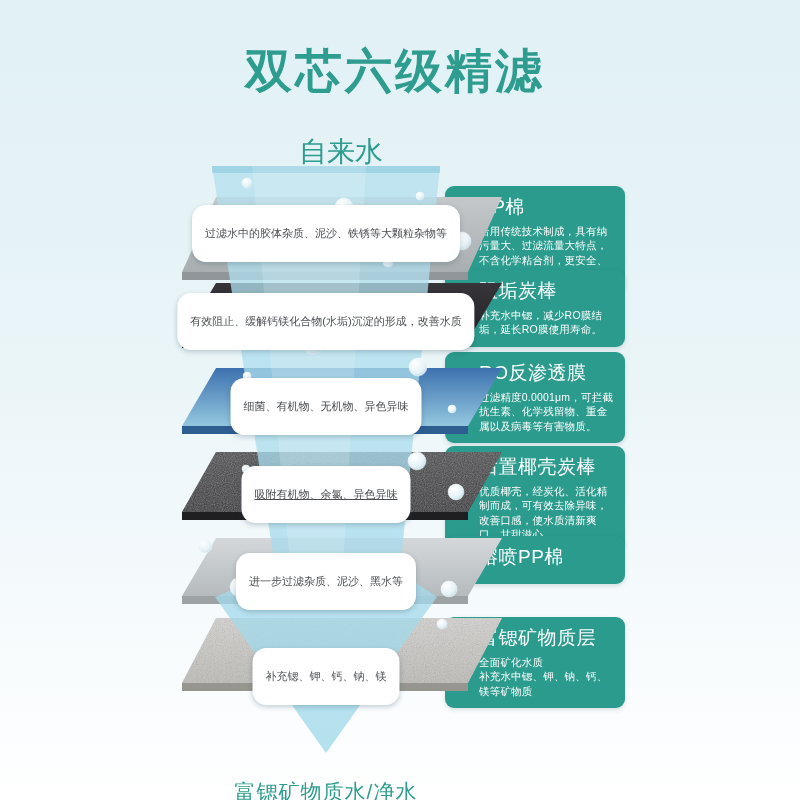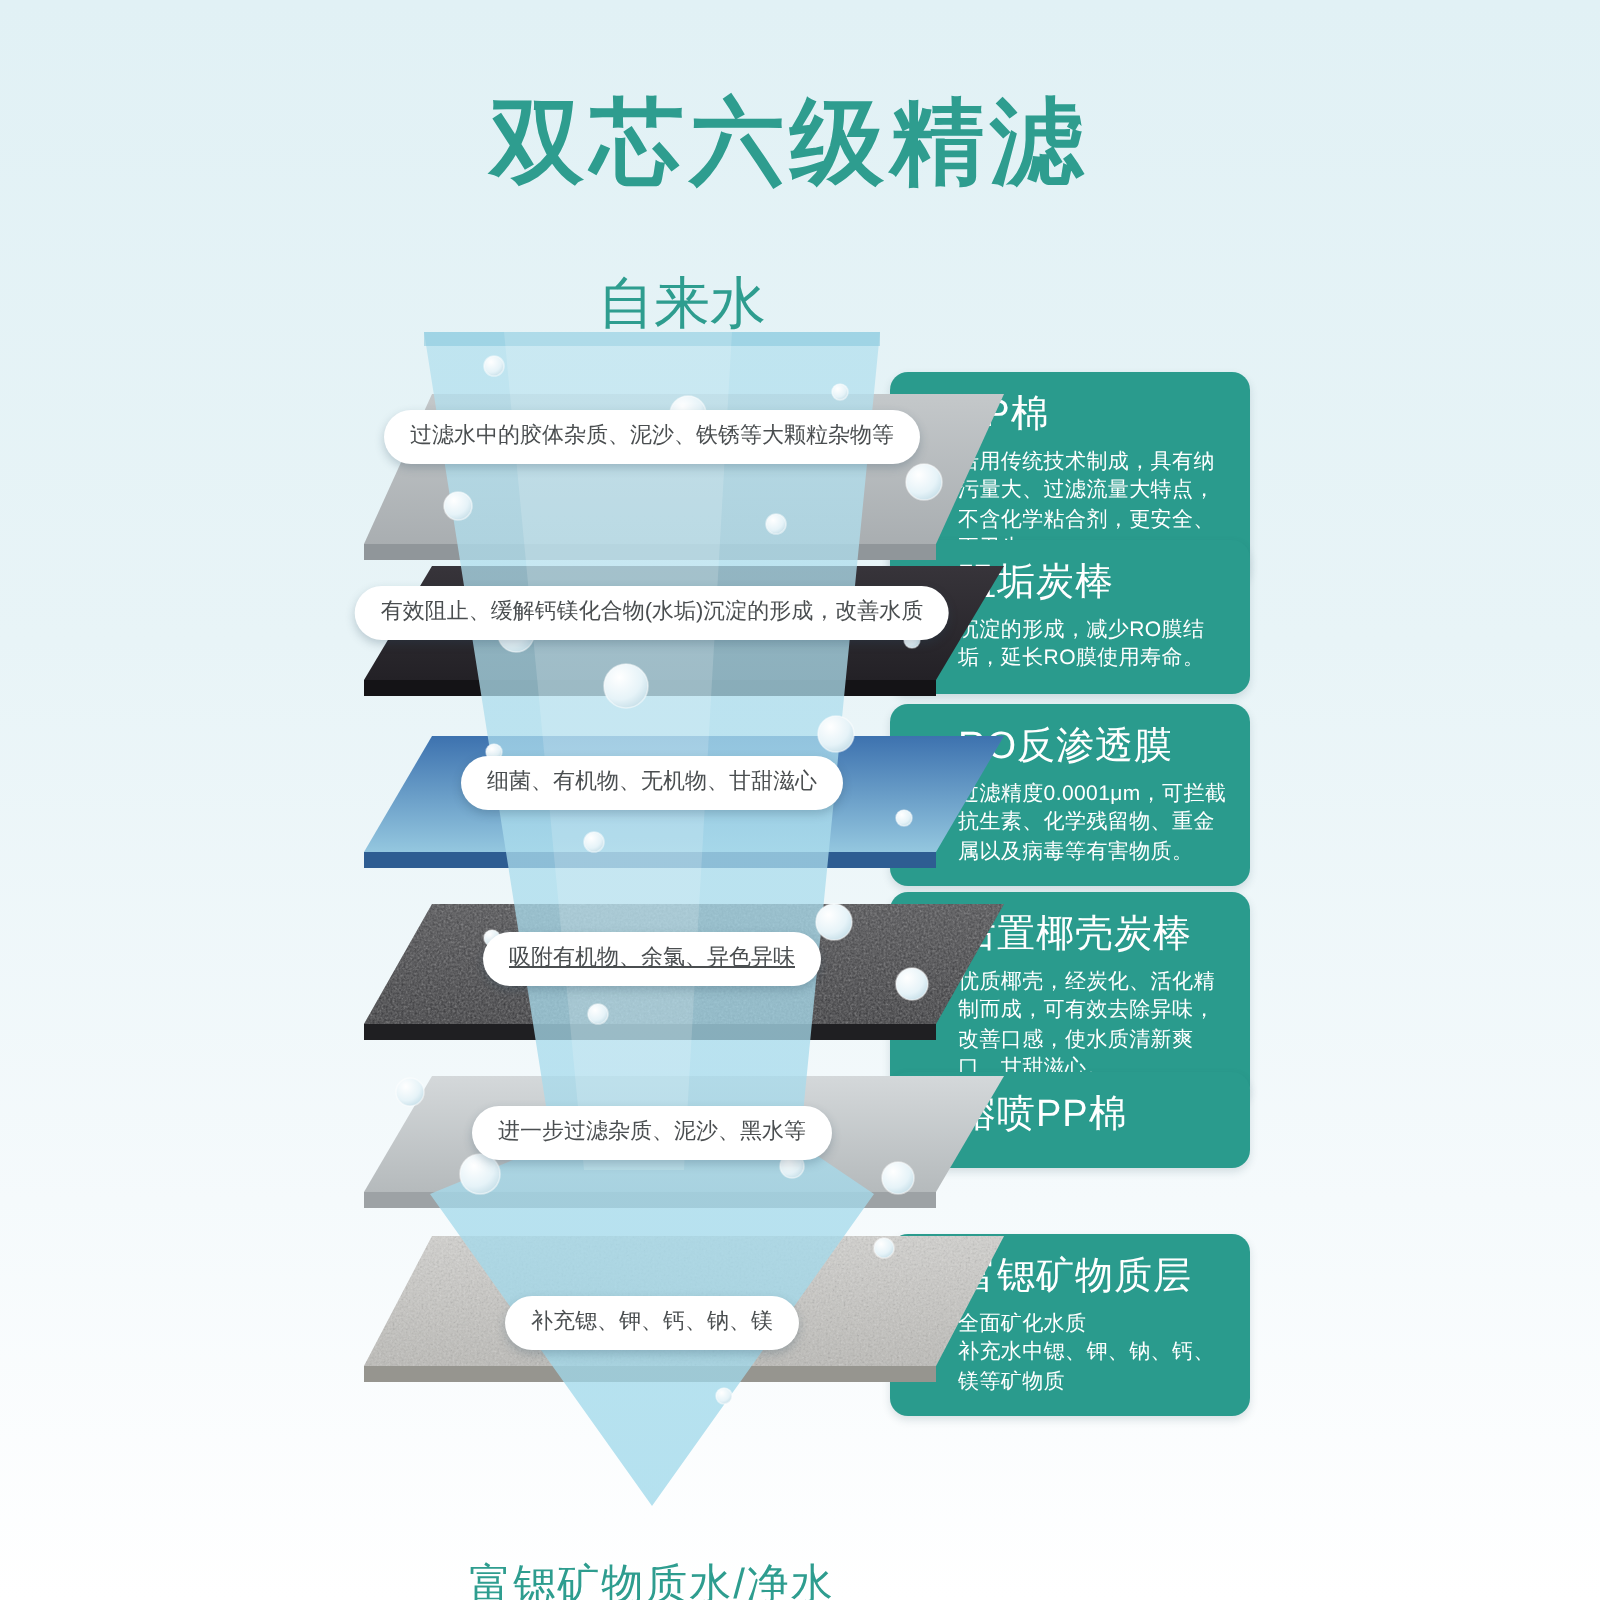--- a/index.html
+++ b/index.html
@@ -32,21 +32,21 @@
   }
   .card-title{font-size:19px;font-weight:400;margin-bottom:4px;letter-spacing:.5px;}
   .card-desc{font-size:10.5px;line-height:1.38;white-space:pre-line;letter-spacing:.2px;}
   .card1{top:186px;} .card2{top:270px;} .card3{top:352px;}
   .card4{top:446px;} .card5{top:536px;} .card6{top:617px;}
 
   svg.funnel{position:absolute;left:0;top:0;pointer-events:none;}
 
   .pill{
     position:absolute;left:326px;transform:translateX(-50%);
-    height:27px;line-height:27px;padding:0 13px;border-radius:14px;
+    height:27px;line-height:27px;padding:15px 13px;border-radius:14px;
     background:#ffffff;color:var(--pill-text,#4a4e50);
     font-size:11px;white-space:nowrap;text-align:center;
     box-shadow:0 2px 5px rgba(40,70,90,.25);
   }
   .pill1{top:205px;} .pill2{top:293px;} .pill3{top:378px;}
   .pill4{top:466px;text-decoration:underline;} .pill5{top:553px;} .pill6{top:648px;}
 </style>
 </head>
 <body>
 
@@ -54,21 +54,21 @@
 
   <div class="title">双芯六级精滤</div>
   <div class="src-label">自来水</div>
 
   <div class="card card1">
     <div class="card-title">PP棉</div>
     <div class="card-desc">沿用传统技术制成，具有纳污量大、过滤流量大特点，不含化学粘合剂，更安全、更卫生。</div>
   </div>
   <div class="card card2">
     <div class="card-title">阻垢炭棒</div>
-    <div class="card-desc">沉淀的形成，减少RO膜结垢，延长RO膜使用寿命。</div>
+    <div class="card-desc">补充水中锶，减少RO膜结垢，延长RO膜使用寿命。</div>
   </div>
   <div class="card card3">
     <div class="card-title">RO反渗透膜</div>
     <div class="card-desc">过滤精度0.0001μm，可拦截抗生素、化学残留物、重金属以及病毒等有害物质。</div>
   </div>
   <div class="card card4">
     <div class="card-title">后置椰壳炭棒</div>
     <div class="card-desc">优质椰壳，经炭化、活化精制而成，可有效去除异味，改善口感，使水质清新爽口、甘甜滋心。</div>
   </div>
   <div class="card card5">
@@ -184,19 +184,19 @@
       <circle cx="396" cy="583" r="6" fill="url(#gBubble)"></circle>
       <circle cx="449" cy="589" r="8" fill="url(#gBubble)"></circle>
       <circle cx="442" cy="624" r="5" fill="url(#gBubble)"></circle>
       <circle cx="262" cy="665" r="4" fill="url(#gBubble)"></circle>
       <circle cx="362" cy="698" r="4" fill="url(#gBubble)"></circle>
     </g>
   </svg>
 
   <div class="pill pill1">过滤水中的胶体杂质、泥沙、铁锈等大颗粒杂物等</div>
   <div class="pill pill2">有效阻止、缓解钙镁化合物(水垢)沉淀的形成，改善水质</div>
-  <div class="pill pill3">细菌、有机物、无机物、甘甜滋心</div>
+  <div class="pill pill3">细菌、有机物、无机物、异色异味</div>
   <div class="pill pill4">吸附有机物、余氯、异色异味</div>
   <div class="pill pill5">进一步过滤杂质、泥沙、黑水等</div>
   <div class="pill pill6">补充锶、钾、钙、钠、镁</div>
 
   <div class="result-label">富锶矿物质水/净水</div>
 </div>
 
 </body></html>

